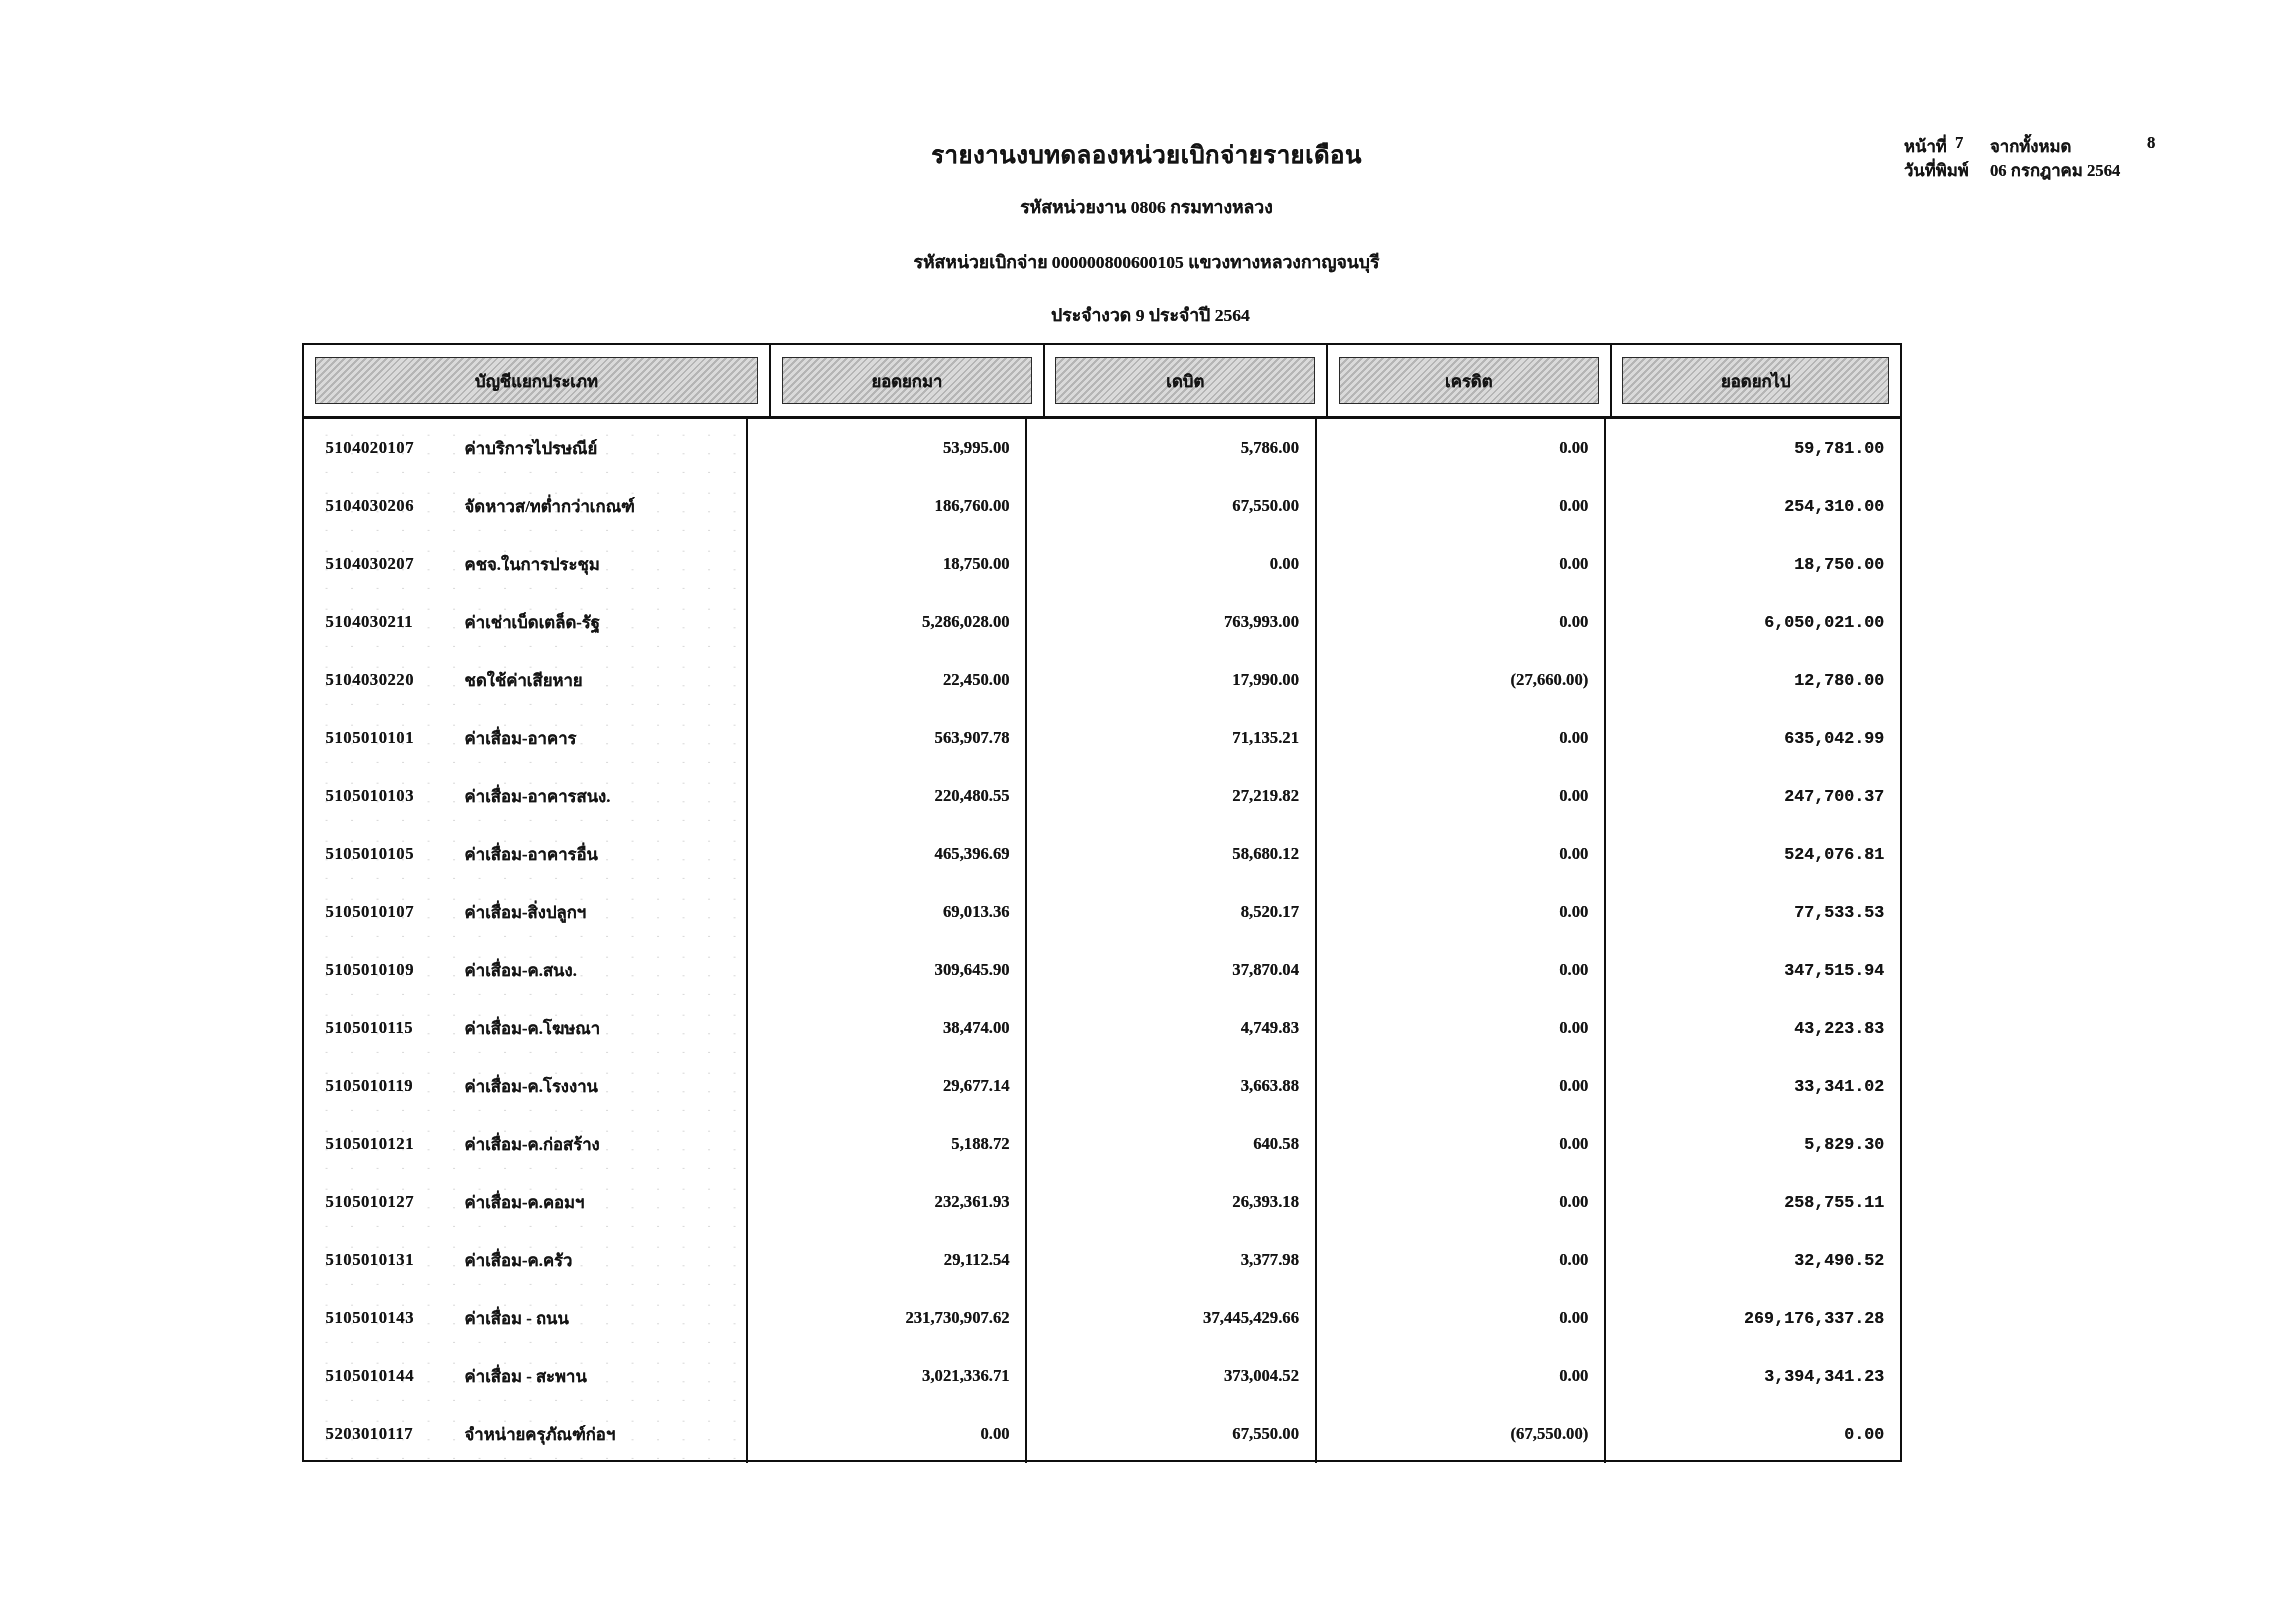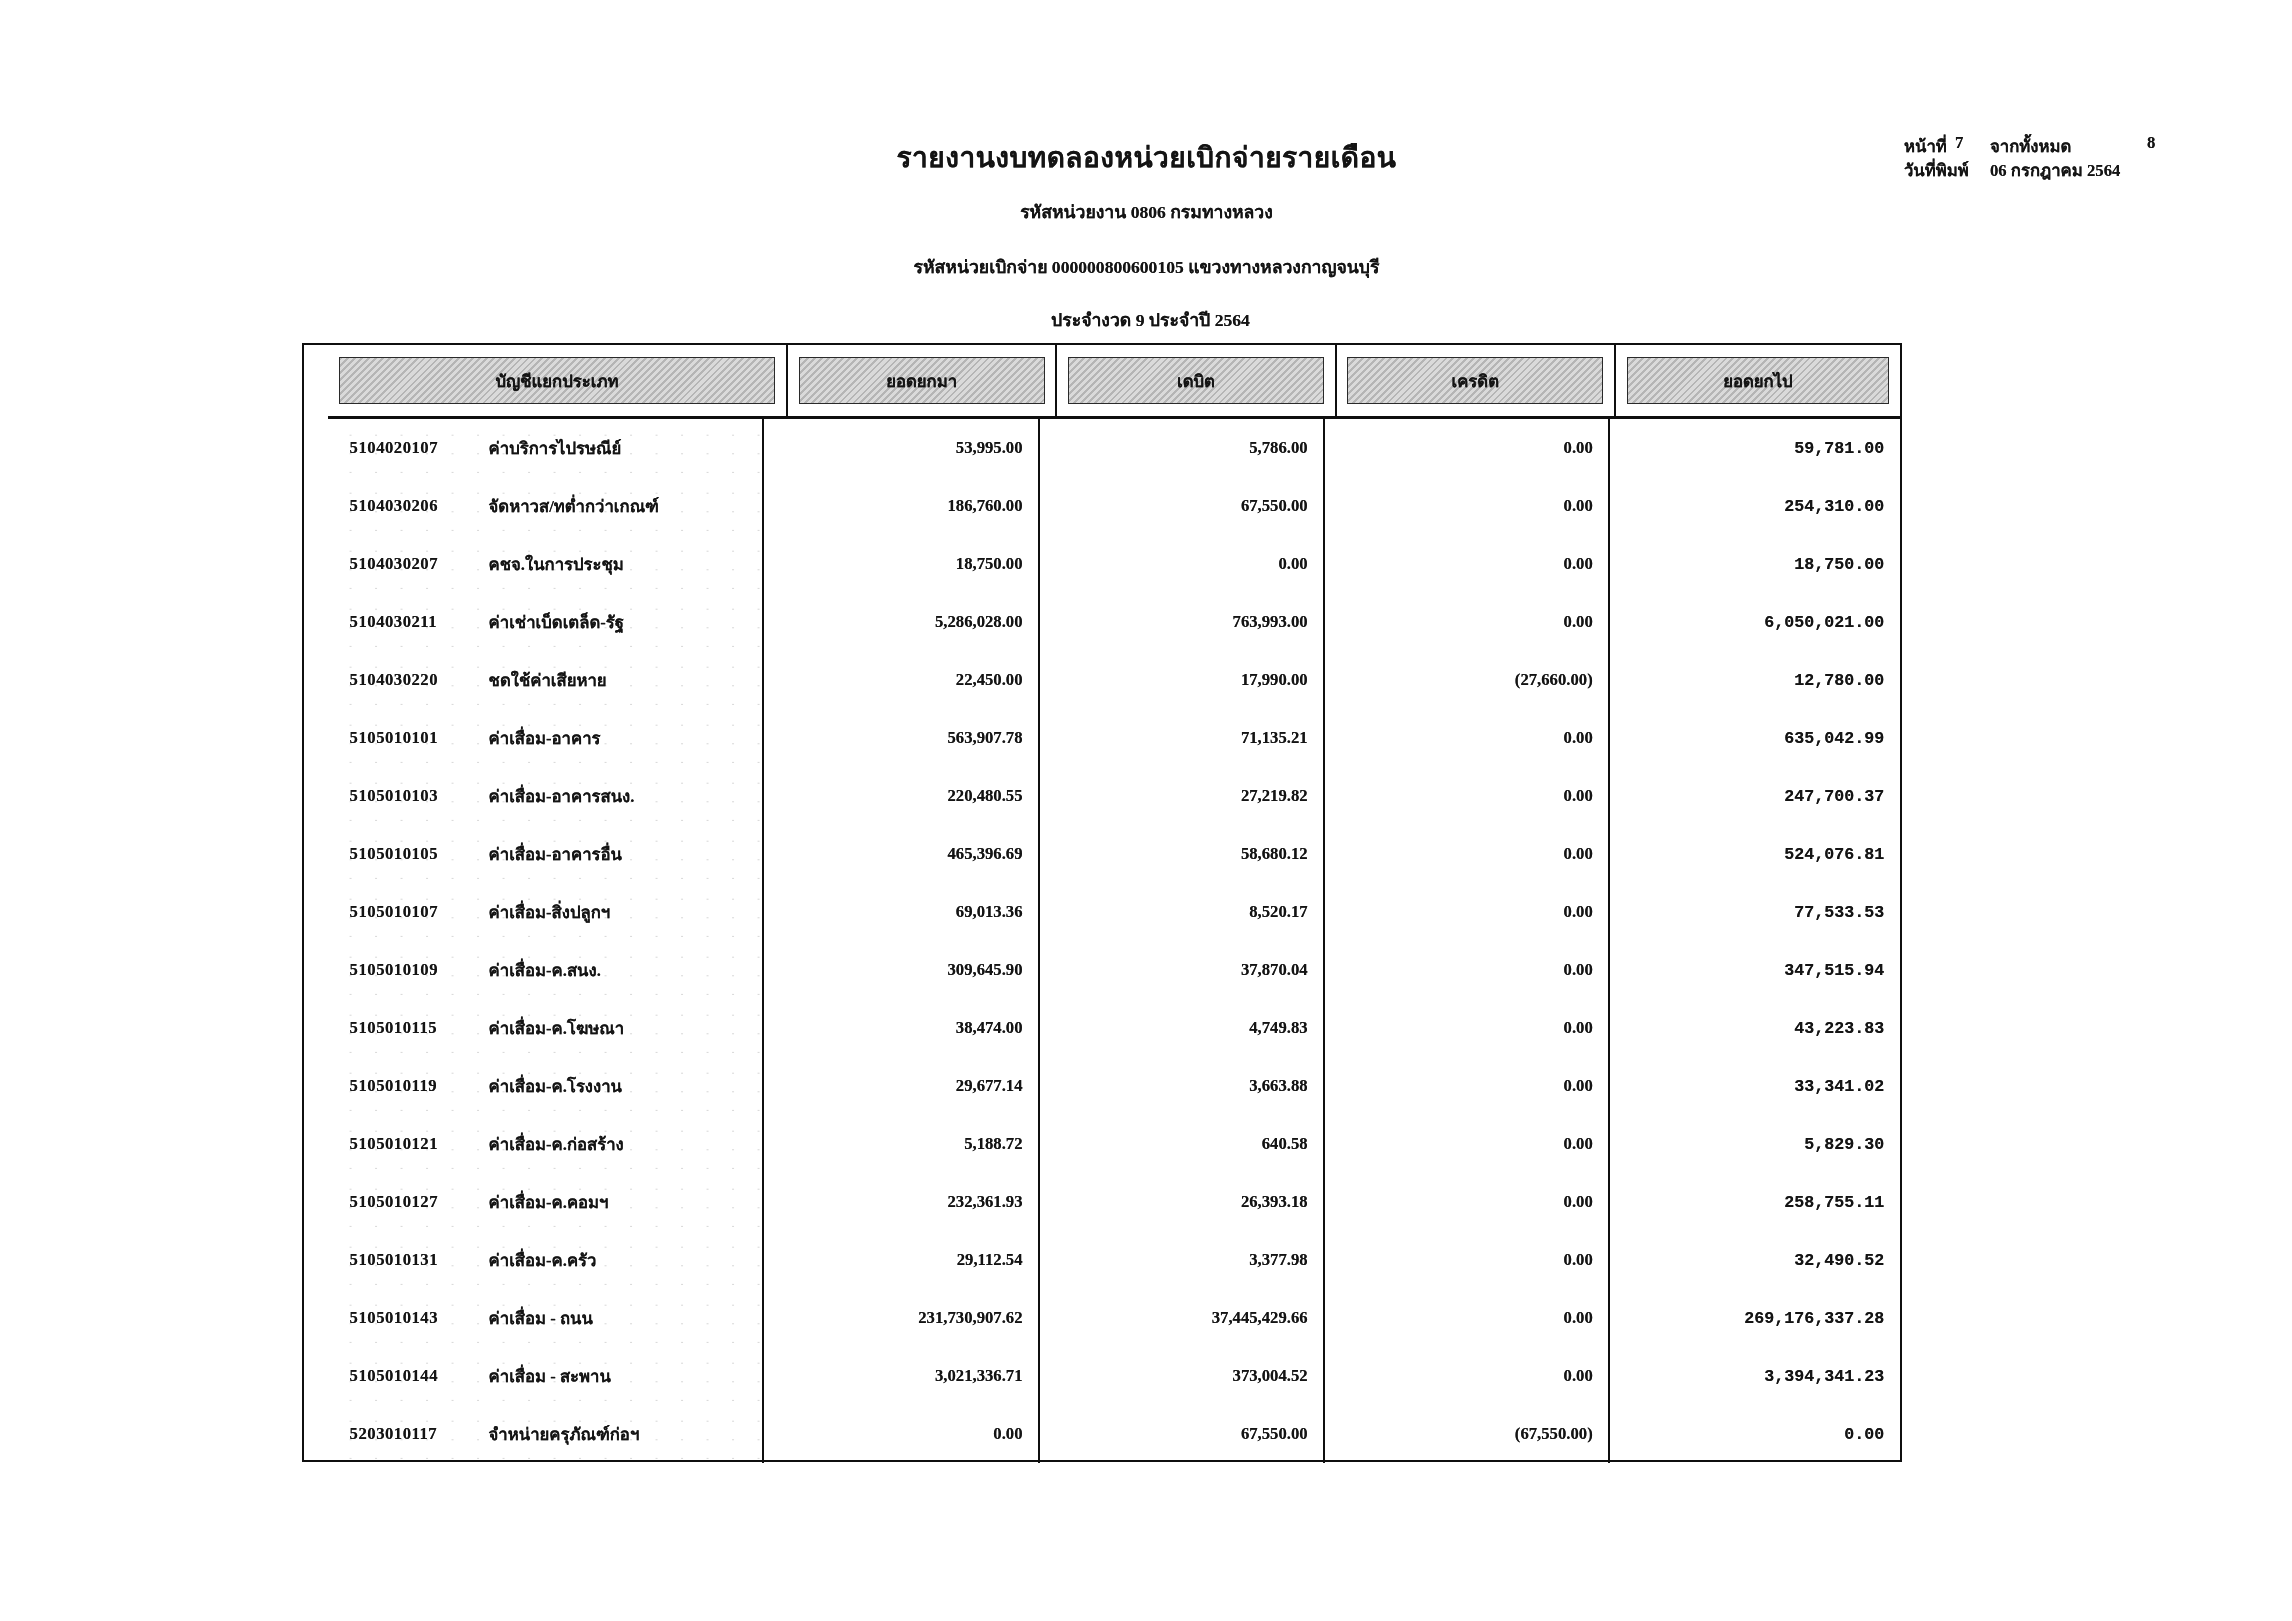--- a/index.html
+++ b/index.html
@@ -9,21 +9,21 @@
     background:#ffffff;
     font-family:"Liberation Serif","DejaVu Serif",serif;
     color:#141414;
     overflow:hidden;
   }
   .doc-titles{
     position:absolute;left:0;top:135px;width:2293px;
     text-align:center;
   }
   .doc-titles .t1{
-    font-size:28px;font-weight:bold;letter-spacing:0.5px;
+    font-size:24px;font-weight:bold;letter-spacing:0.5px;
     text-shadow:0 0 0.6px rgba(0,0,0,.75);
   }
   .doc-titles .t2,.doc-titles .t3,.doc-titles .t4{
     font-size:17.6px;font-weight:bold;
     text-shadow:0 0 0.5px rgba(0,0,0,.7);
   }
   .doc-titles .t2{margin-top:18.6px;}
   .doc-titles .t3{margin-top:27.4px;}
   .doc-titles .t4{margin-top:25.5px;margin-left:8px;}
 
@@ -38,21 +38,20 @@
   .pm-a{left:0;}
   .pm-b{left:51px;}
   .pm-c{left:86px;}
   .pm-d{left:243px;}
 
   .rpt-table{
     position:absolute;left:302px;top:343px;width:1600px;height:1119px;
     border:2.9px solid #0f0f0f;
     box-sizing:border-box;
     background:#fff;
-    padding-left:24px;
   }
   .thead{
     display:flex;height:74px;
     border-bottom:3.9px solid #0f0f0f;
     box-sizing:border-box;
   }
   .th{
     display:flex;align-items:center;justify-content:center;
     box-sizing:border-box;
     padding:0 10.8px;

